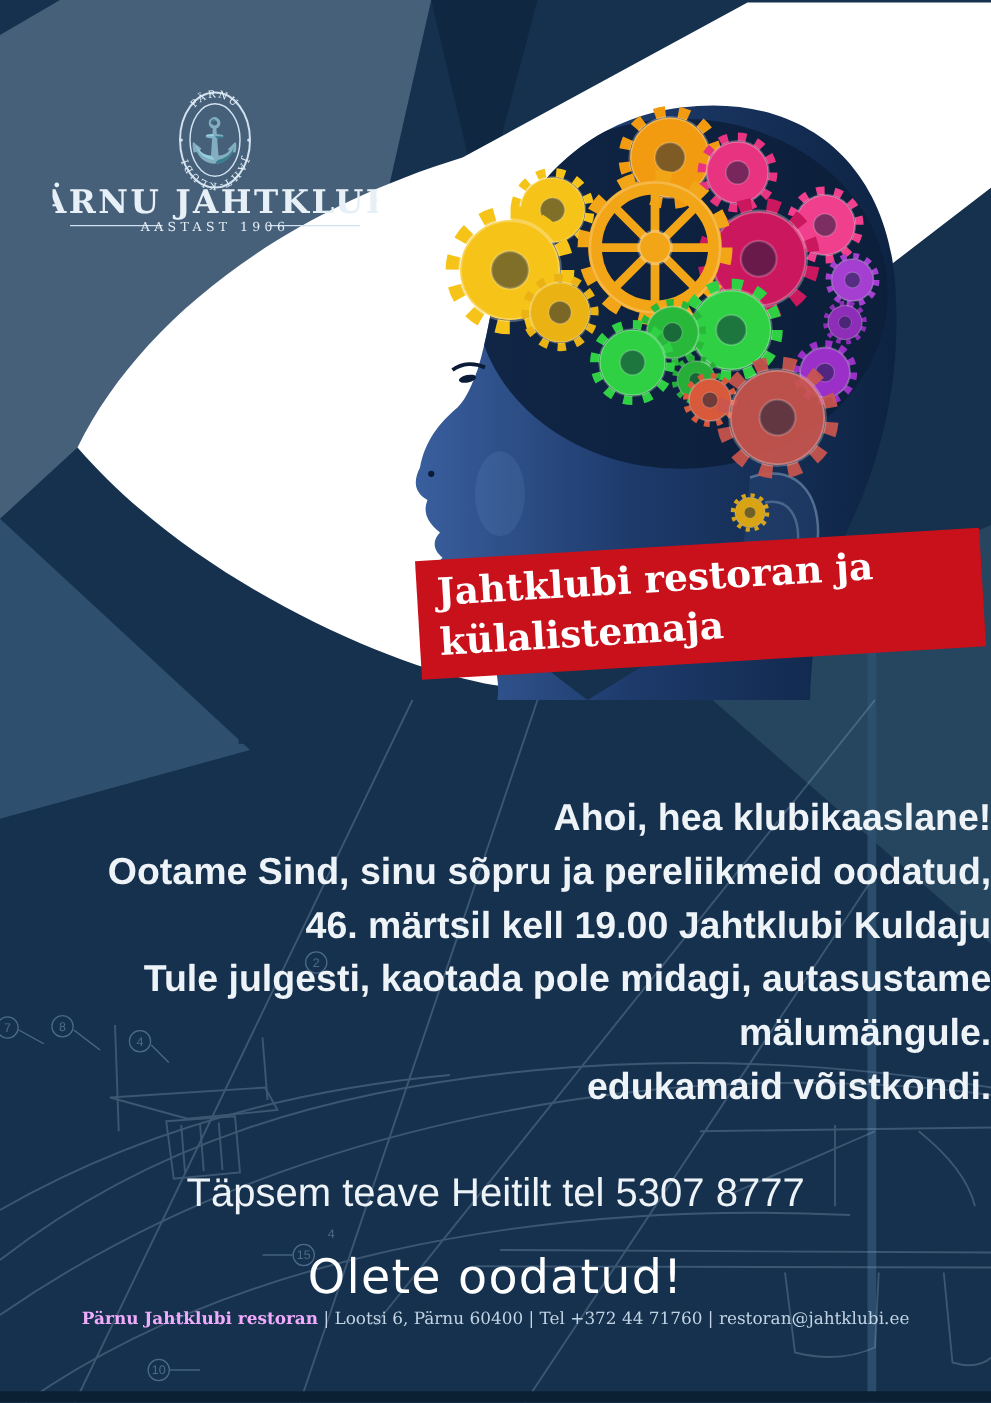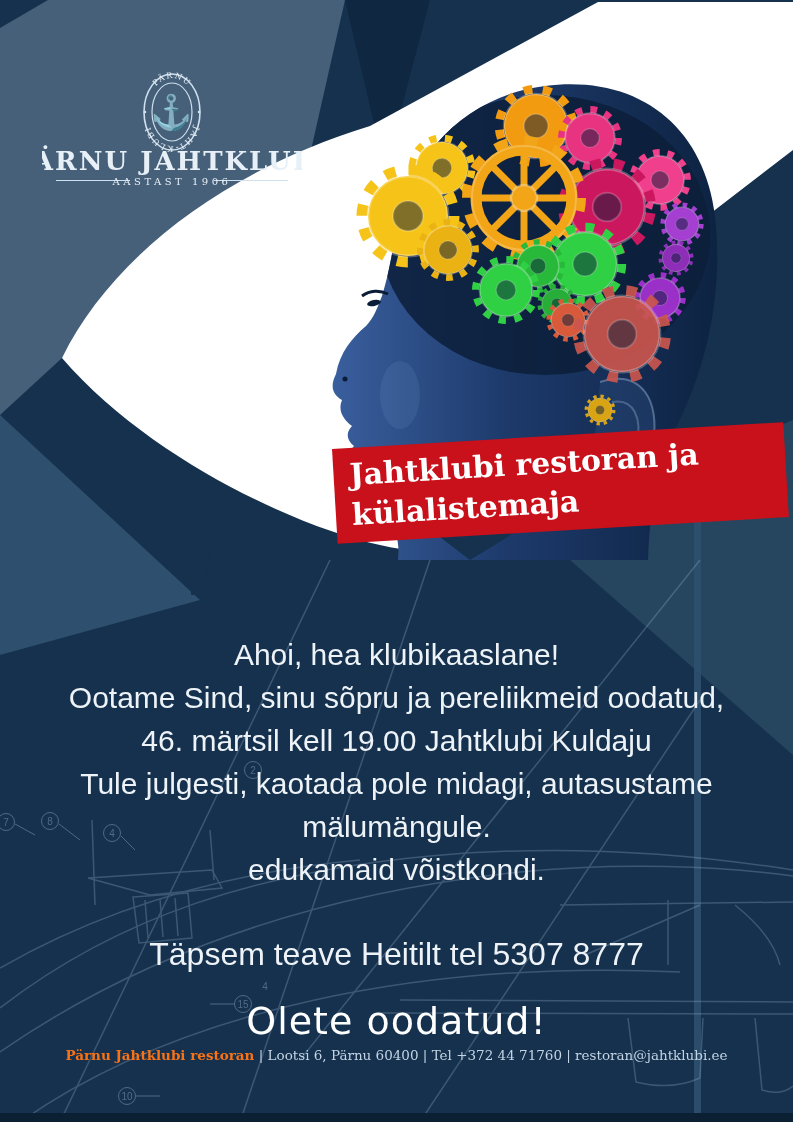--- a/index.html
+++ b/index.html
@@ -6,35 +6,35 @@
   #poster{position:relative;width:793px;height:1122px;overflow:hidden;
           font-family:"Liberation Sans",sans-serif;background:#15314d;}
   #bgart{position:absolute;left:0;top:0;width:793px;height:1122px;}
 
   .banner{position:absolute;left:332px;top:449px;width:452px;height:95px;
           transform:rotate(-3.4deg);transform-origin:0 0;
           padding:7px 0 0 16px;box-sizing:border-box;
           font-family:"DejaVu Serif",serif;font-weight:700;
           font-size:30px;line-height:40px;color:#fff;}
 
-  .message{position:absolute;left:0;right:0;top:633px;text-align:center;
-           color:#eef3f8;font-size:30px;line-height:43px;font-weight:400;}
+  .message{position:absolute;left:0;right:0;top:633px;text-align:right;
+           color:#eef3f8;font-size:30px;line-height:43px;font-weight:700;}
   .message div{white-space:nowrap;}
 
   .contact{position:absolute;left:0;right:0;top:936px;text-align:center;
            color:#eef3f8;font-size:32px;}
 
   .closing{position:absolute;left:0;right:0;top:999px;text-align:center;
            color:#ffffff;font-family:"DejaVu Sans",sans-serif;
            font-size:38px;letter-spacing:1px;}
 
   .footer{position:absolute;left:0;right:0;top:1046px;text-align:center;
           font-family:"DejaVu Serif",serif;color:#c3d4e4;
           font-size:13.5px;line-height:18px;}
-  .footer b{color:#f97316;}
+  .footer b{color:#f0abfc;}
 
   .logo-svg{position:absolute;left:42px;top:50px;}
   .logo-svg text{fill:#e8f0f7;}
   .ringtext{font-family:"DejaVu Serif",serif;font-size:8px;letter-spacing:1.5px;}
   .logotitle{font-family:"DejaVu Serif",serif;font-size:26px;font-weight:600;letter-spacing:2px;}
   .logosub{font-family:"DejaVu Serif",serif;font-size:10px;letter-spacing:3.5px;}
   .wmnum{font-family:"Liberation Sans",sans-serif;font-size:10px;fill:#8fb0cd;}
 </style>
 </head>
 <body>

